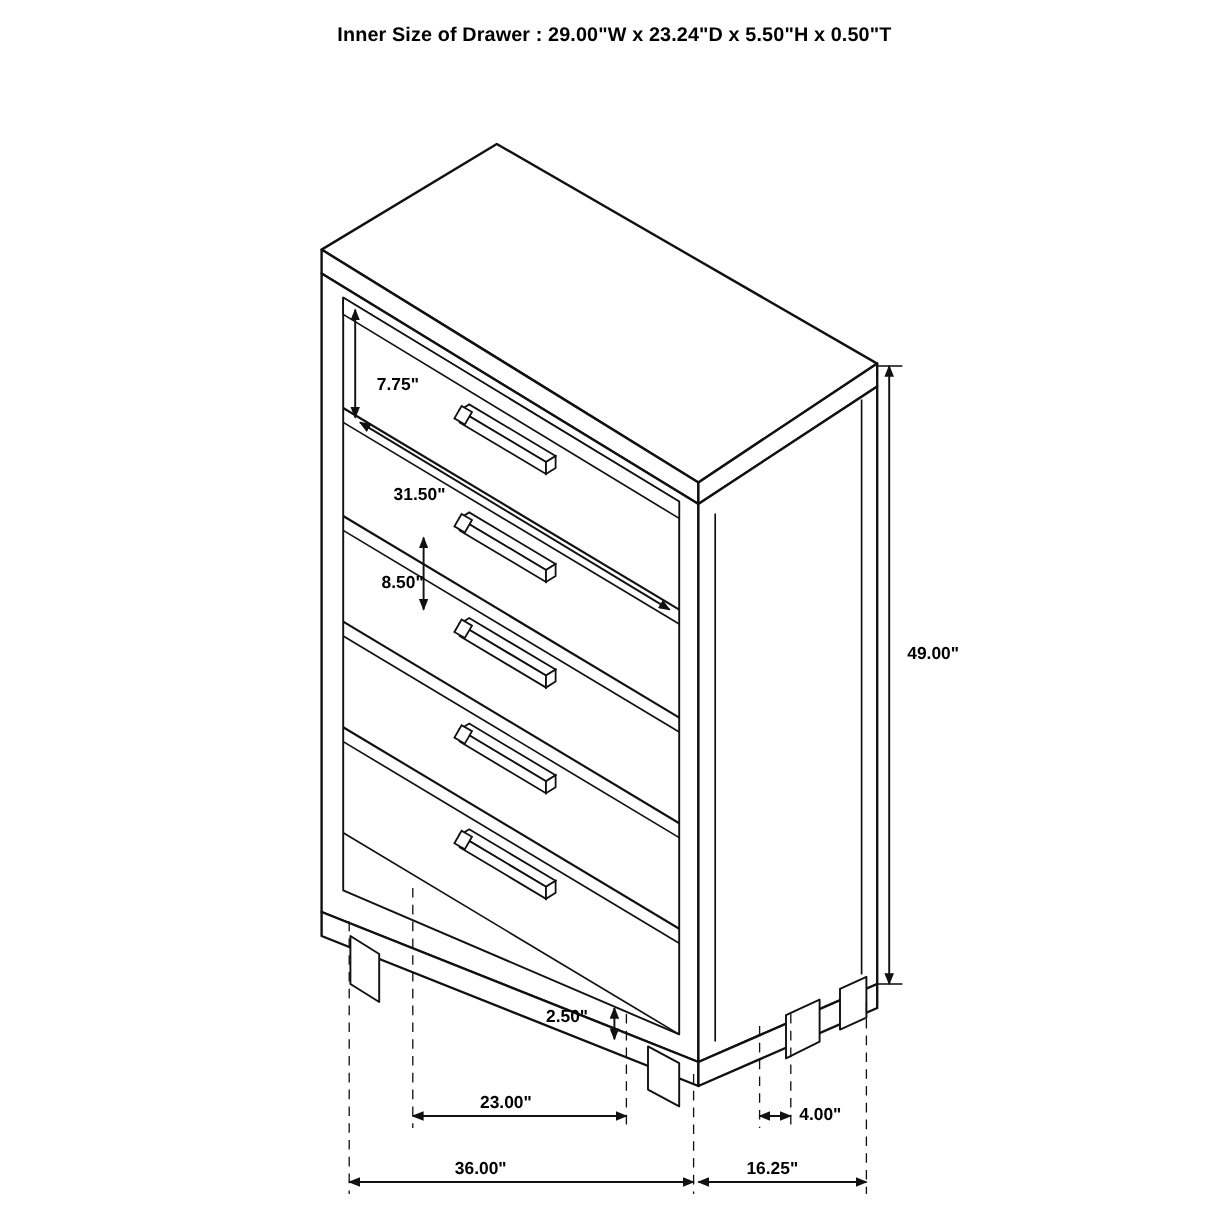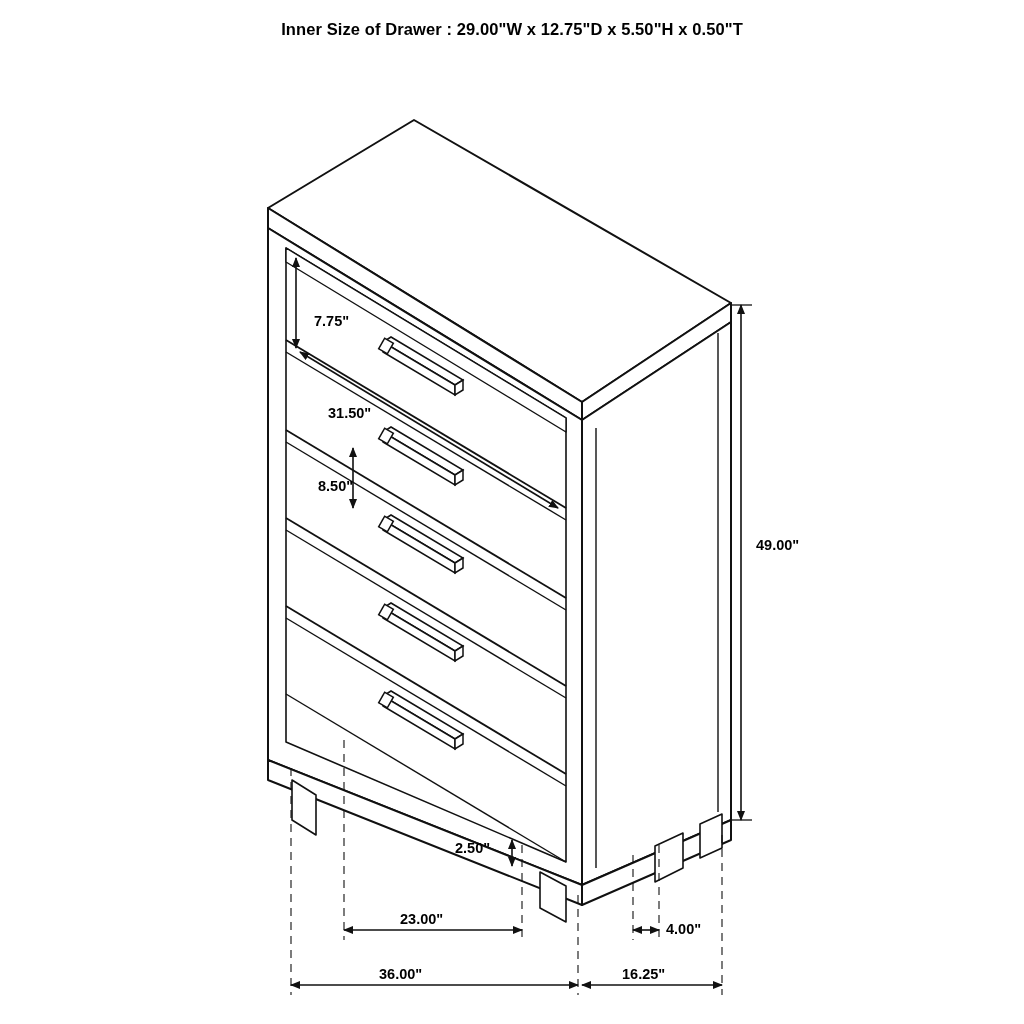--- a/index.html
+++ b/index.html
@@ -43,21 +43,21 @@
     font-weight: bold;
     white-space: nowrap;
     color: #000;
   }
 </style>
 </head>
 <body>
 
 <div id="stage">
 
-  <div class="title">Inner Size of Drawer : 29.00"W x 12.75"D x 5.50"H x 0.50"T</div>
+  <div class="title">Inner Size of Drawer : 29.00"W x 23.24"D x 5.50"H x 0.50"T</div>
 
   <svg class="drawing" viewBox="0 0 1024 1024">
     <defs>
       <marker id="ar" markerWidth="10" markerHeight="8" refX="9" refY="4" orient="auto" markerUnits="userSpaceOnUse">
         <path d="M0,0 L10,4 L0,8 z" fill="#111"></path>
       </marker>
       <marker id="ar-start" markerWidth="10" markerHeight="8" refX="1" refY="4" orient="auto" markerUnits="userSpaceOnUse">
         <path d="M10,0 L0,4 L10,8 z" fill="#111"></path>
       </marker>
     </defs>

